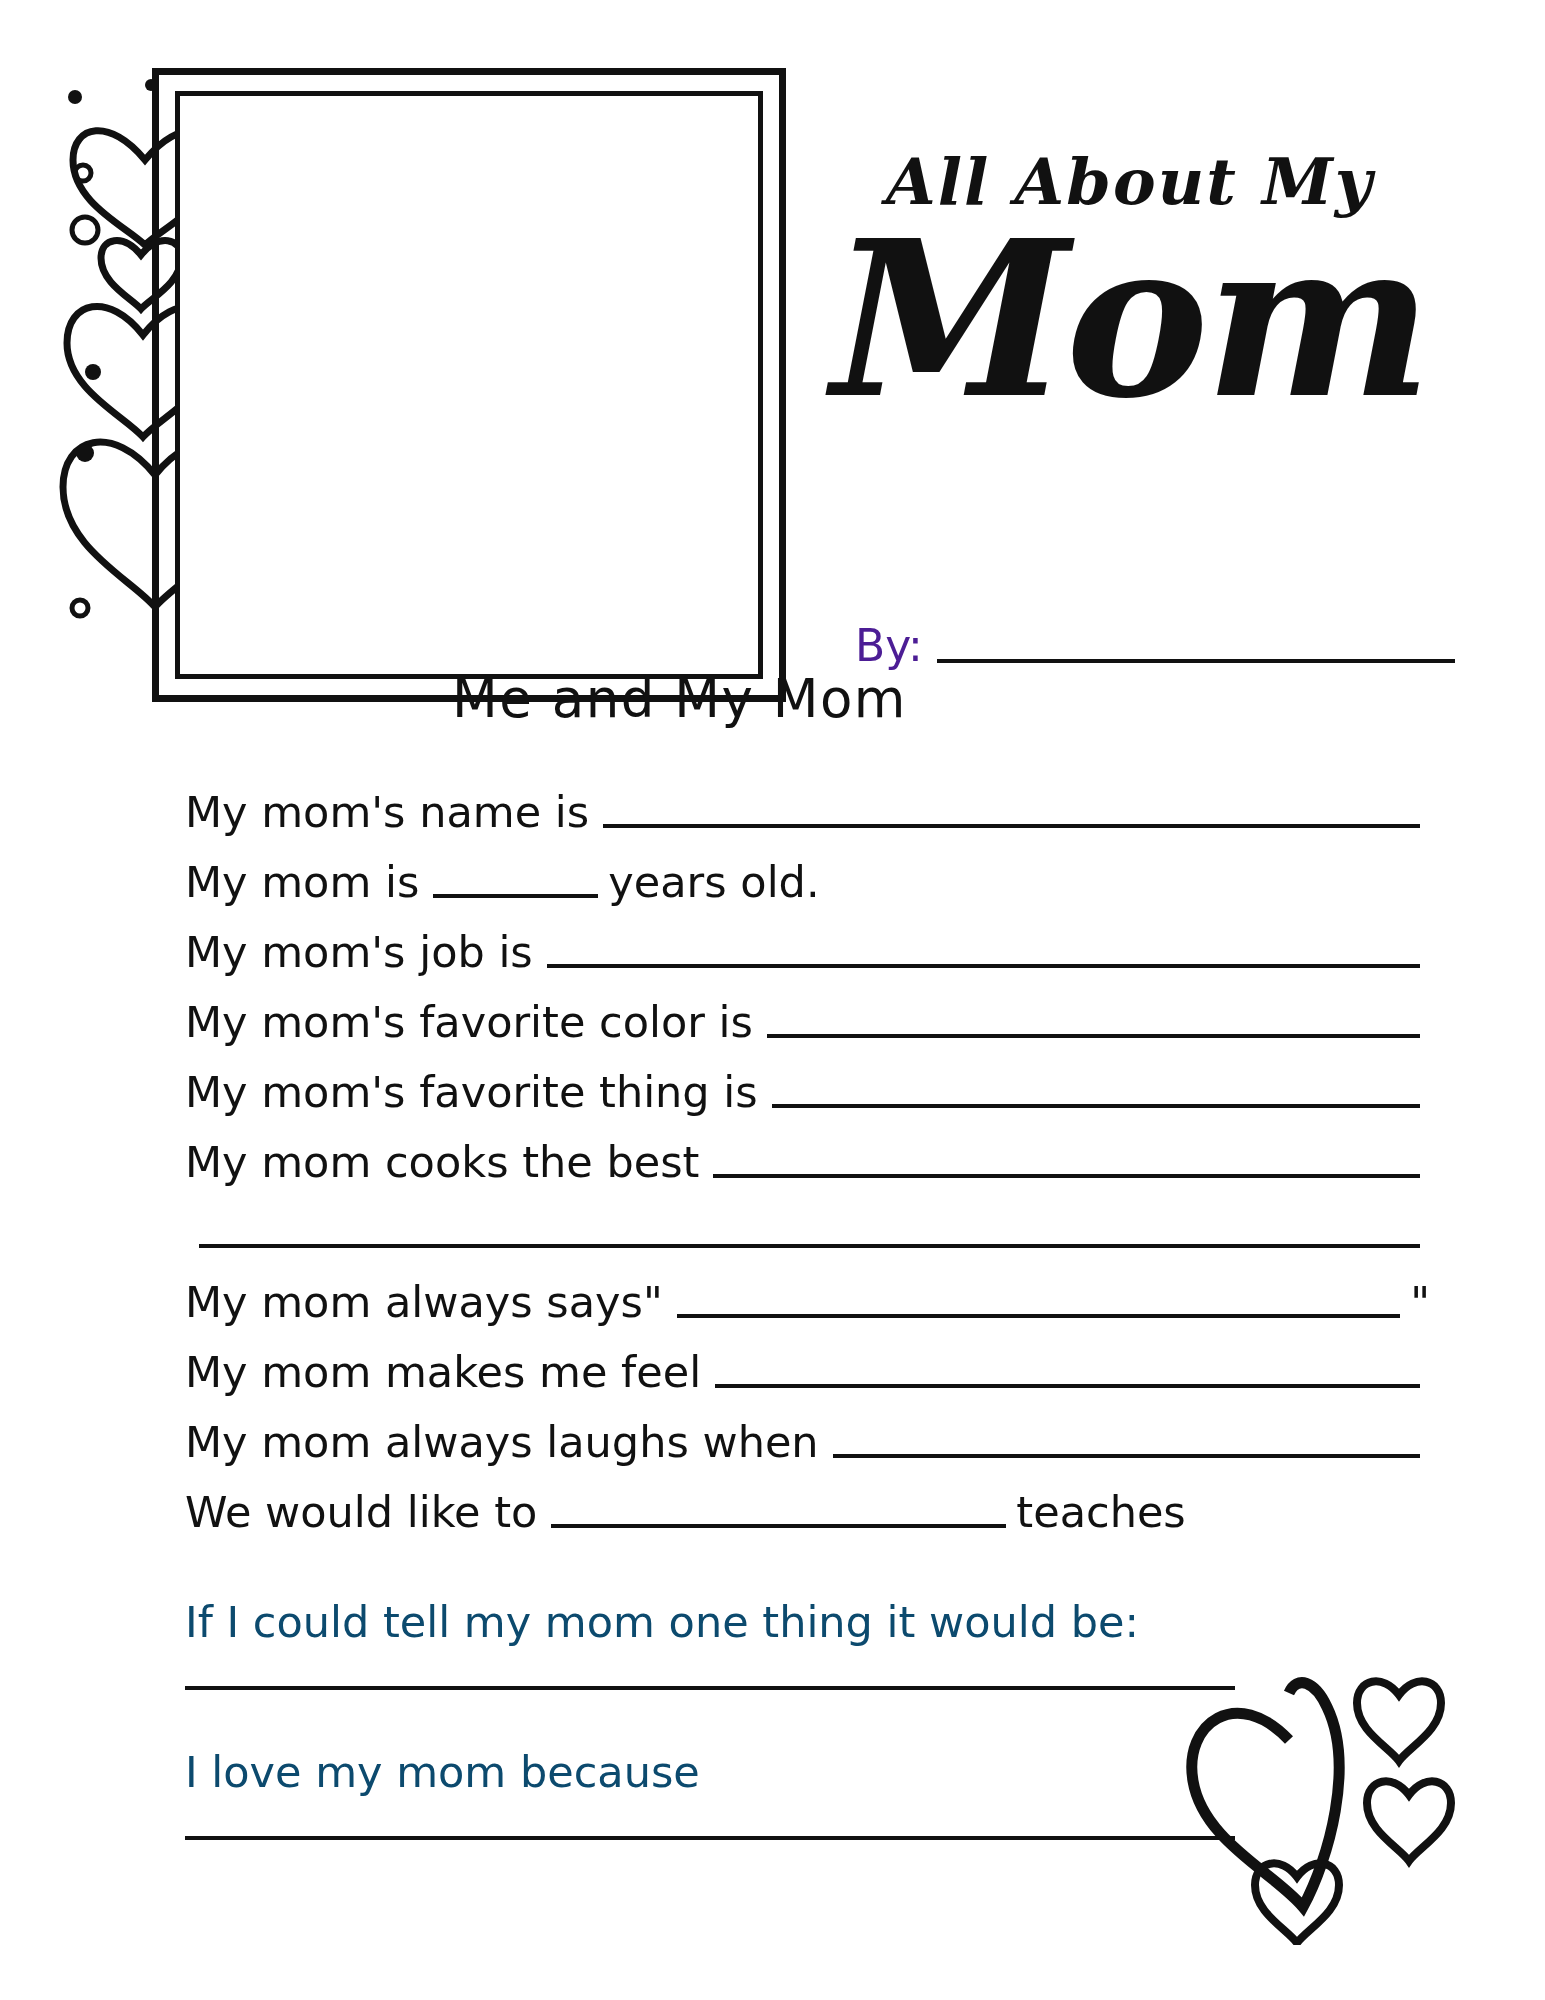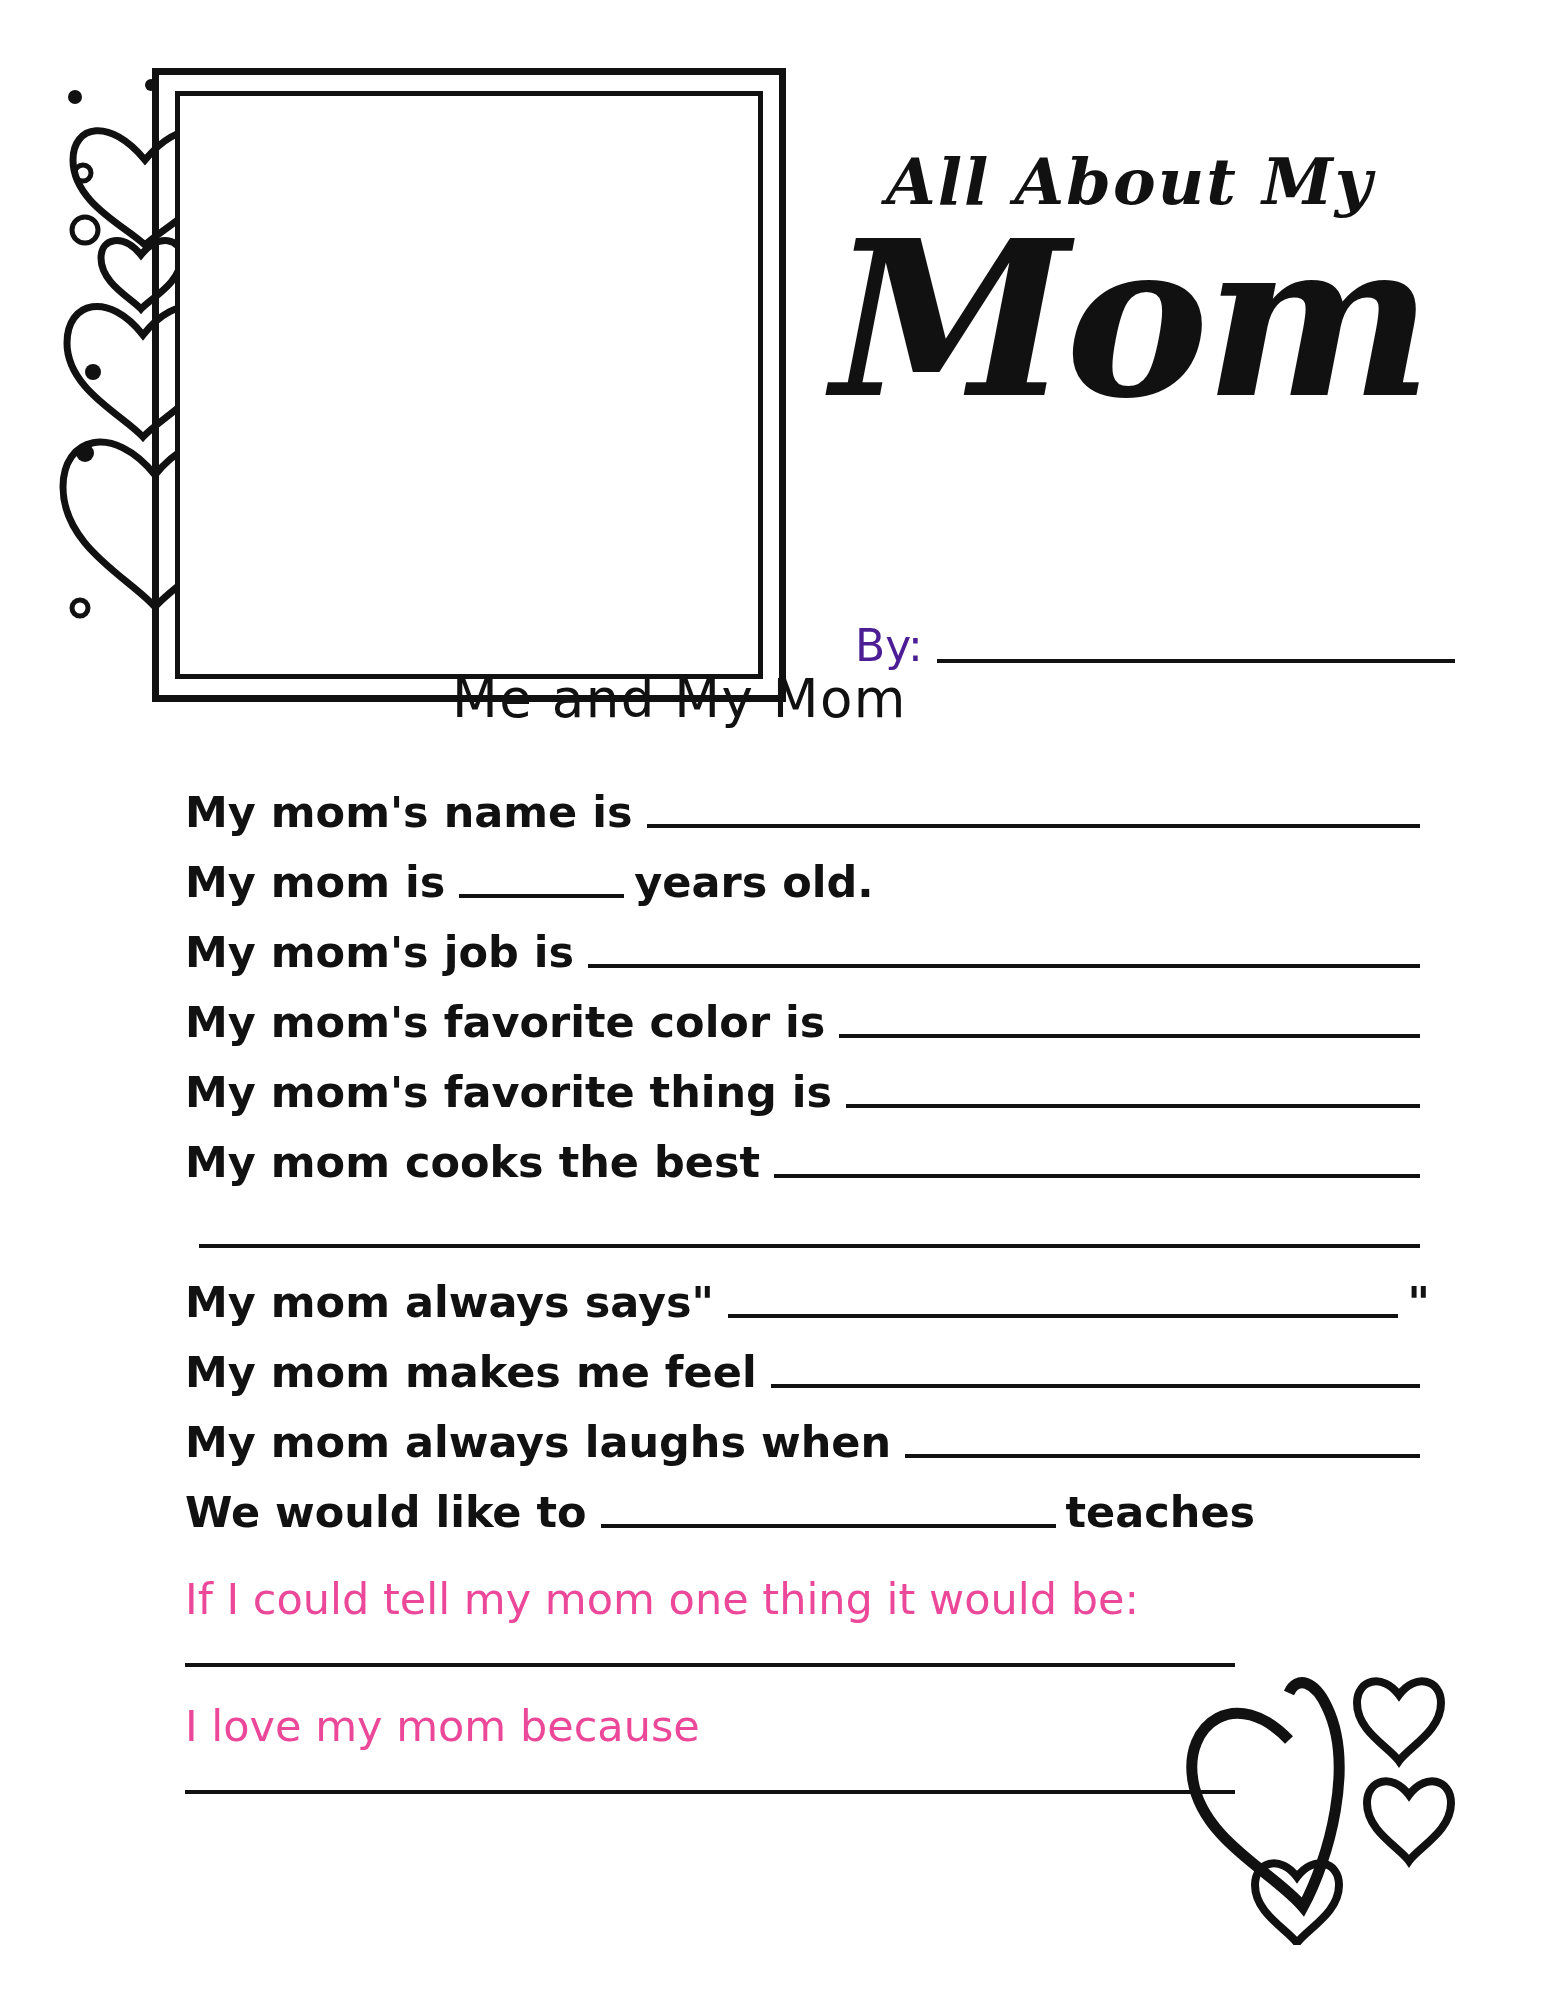--- a/index.html
+++ b/index.html
@@ -123,21 +123,20 @@
     position: absolute;
     left: 185px;
     top: 770px;
     width: 1250px;
   }
   .line {
     display: flex;
     align-items: flex-end;
     height: 70px;
     width: 1245px;
-    font-weight: bold;
   }
   .line .txt {
     font-family: "DejaVu Sans", sans-serif;
     font-size: 43px;
     line-height: 1.0;
     color: #111111;
     white-space: nowrap;
     padding-bottom: 6px;
   }
   .line .rule {
@@ -158,22 +157,23 @@
 
   .fullrule {
     width: 1050px;
     border-bottom: 4px solid #111111;
     height: 1px;
     margin-top: 38px;
   }
   .block-line {
     font-family: "DejaVu Sans", sans-serif;
     font-size: 43px;
-    color: #ec4899;
-    white-space: nowrap;
+    color: #0c4a6e;
+    white-space: nowrap;
+    margin-top: 23px;
   }
   .gap-big { height: 34px; }
 
   .corner-hearts {
     position: absolute;
     right: 58px;
     bottom: 55px;
     width: 310px;
     height: 300px;
   }

